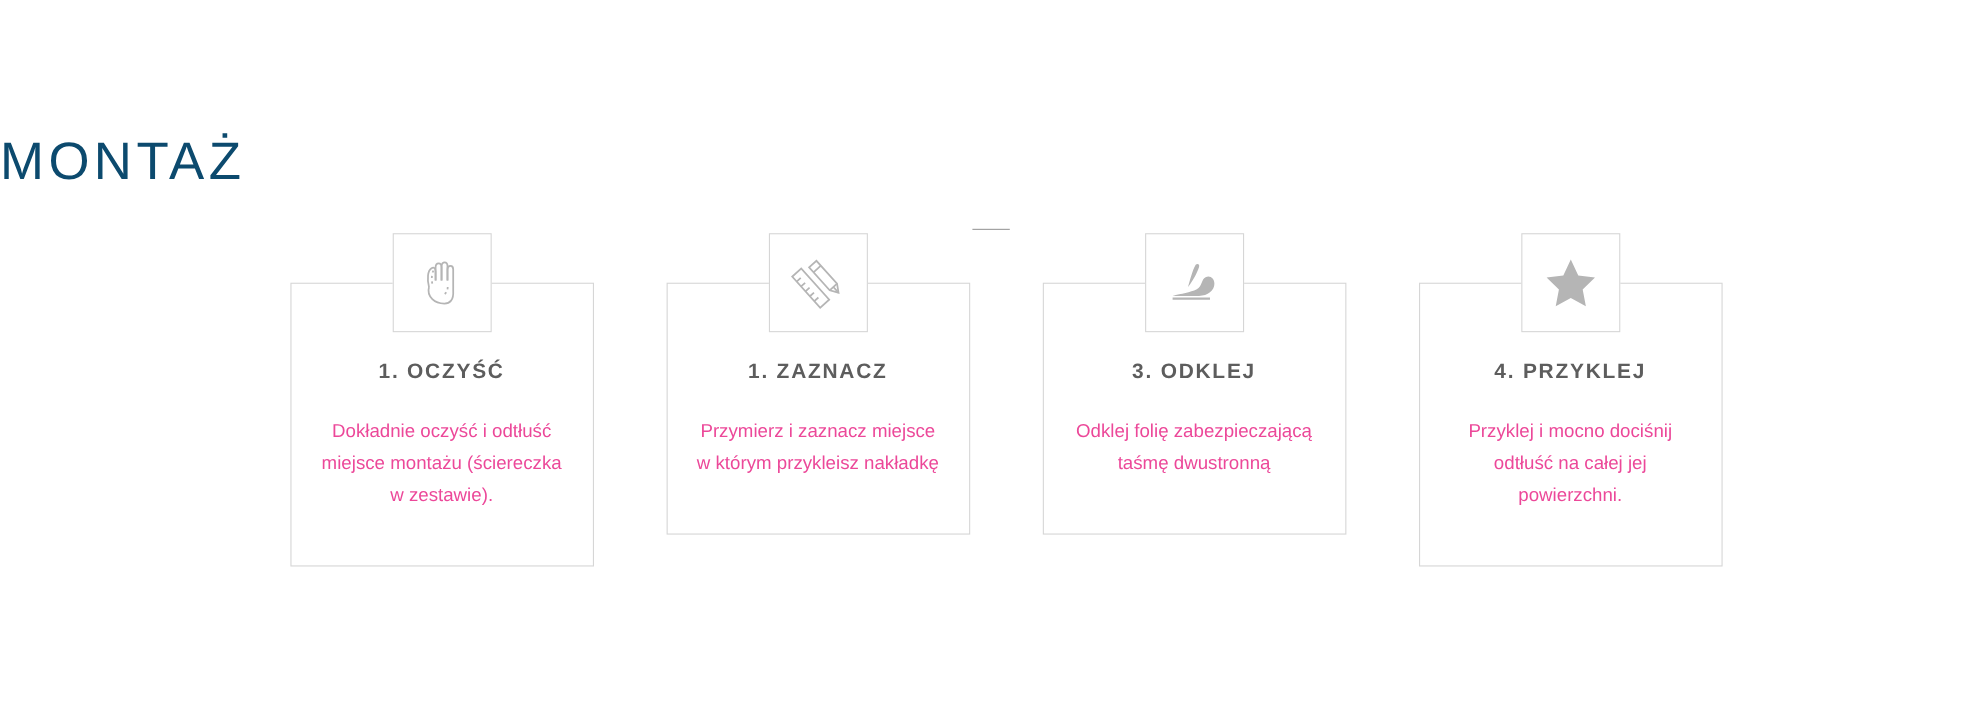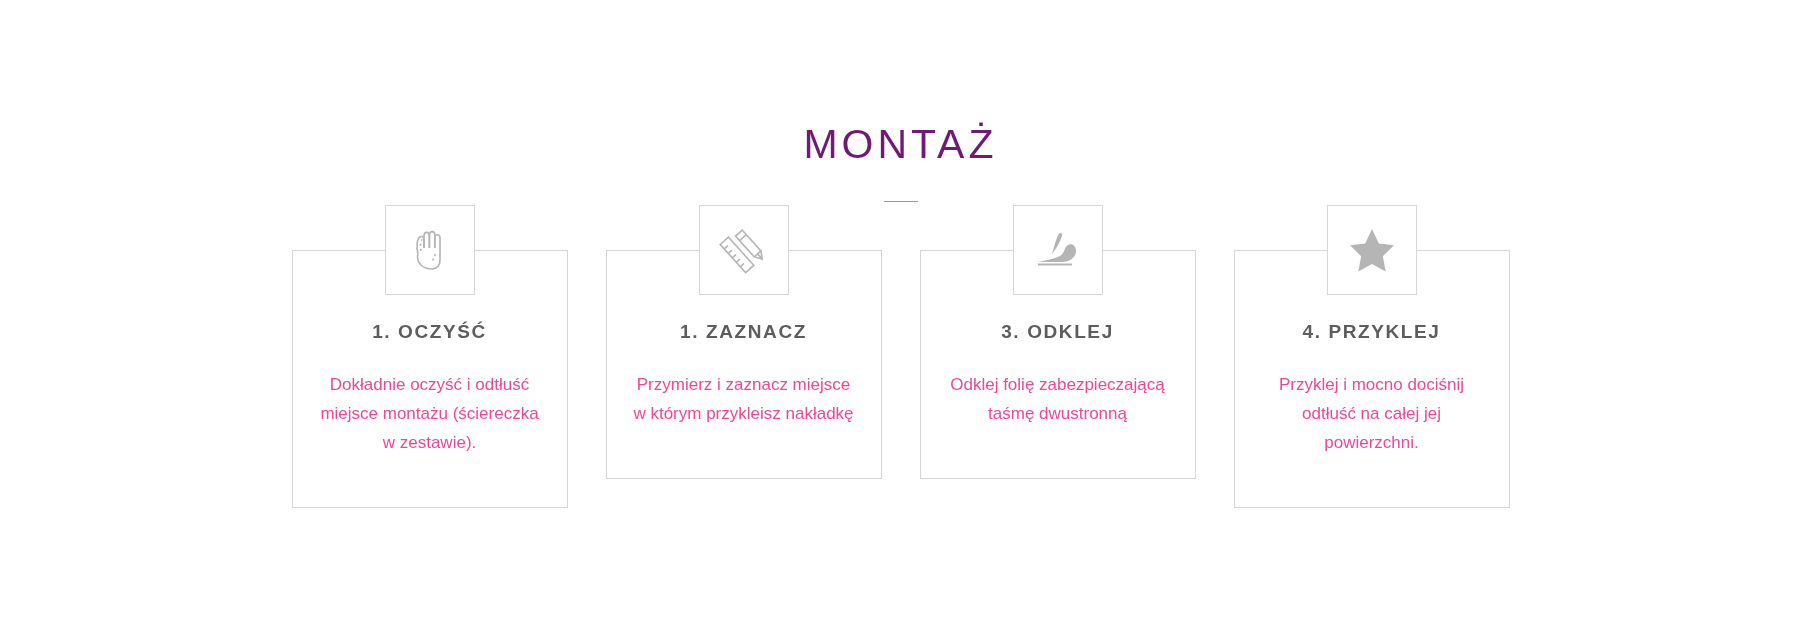--- a/index.html
+++ b/index.html
@@ -14,25 +14,24 @@
     color: #6e6e6e;
     overflow: hidden;
   }
   .page {
     position: relative;
     width: 1801px;
     height: 641px;
     box-sizing: border-box;
   }
   .section-title {
-    text-align: center;
-    font-size: 41px;
+    font-size: 48px;
     letter-spacing: 4px;
     font-weight: 400;
-    color: #701a75;
+    color: #0c4a6e;
     margin: 0;
     padding-top: 124px;
     line-height: 1;
   }
   .title-rule {
     width: 34px;
     height: 1px;
     background: #9a9a9a;
     margin: 36px auto 0 auto;
   }
@@ -42,20 +41,21 @@
     align-items: flex-start;
     gap: 38px;
     margin-top: 48px;
     padding: 0 180px;
     box-sizing: border-box;
   }
   .step {
     position: relative;
     width: 276px;
     box-sizing: border-box;
+    margin-left: 28px;
   }
   .step-box {
     border: 1px solid #d6d6d6;
     box-sizing: border-box;
     padding: 70px 26px 30px 26px;
     text-align: center;
     background: #ffffff;
   }
   .step.tall .step-box {
     min-height: 258px;

